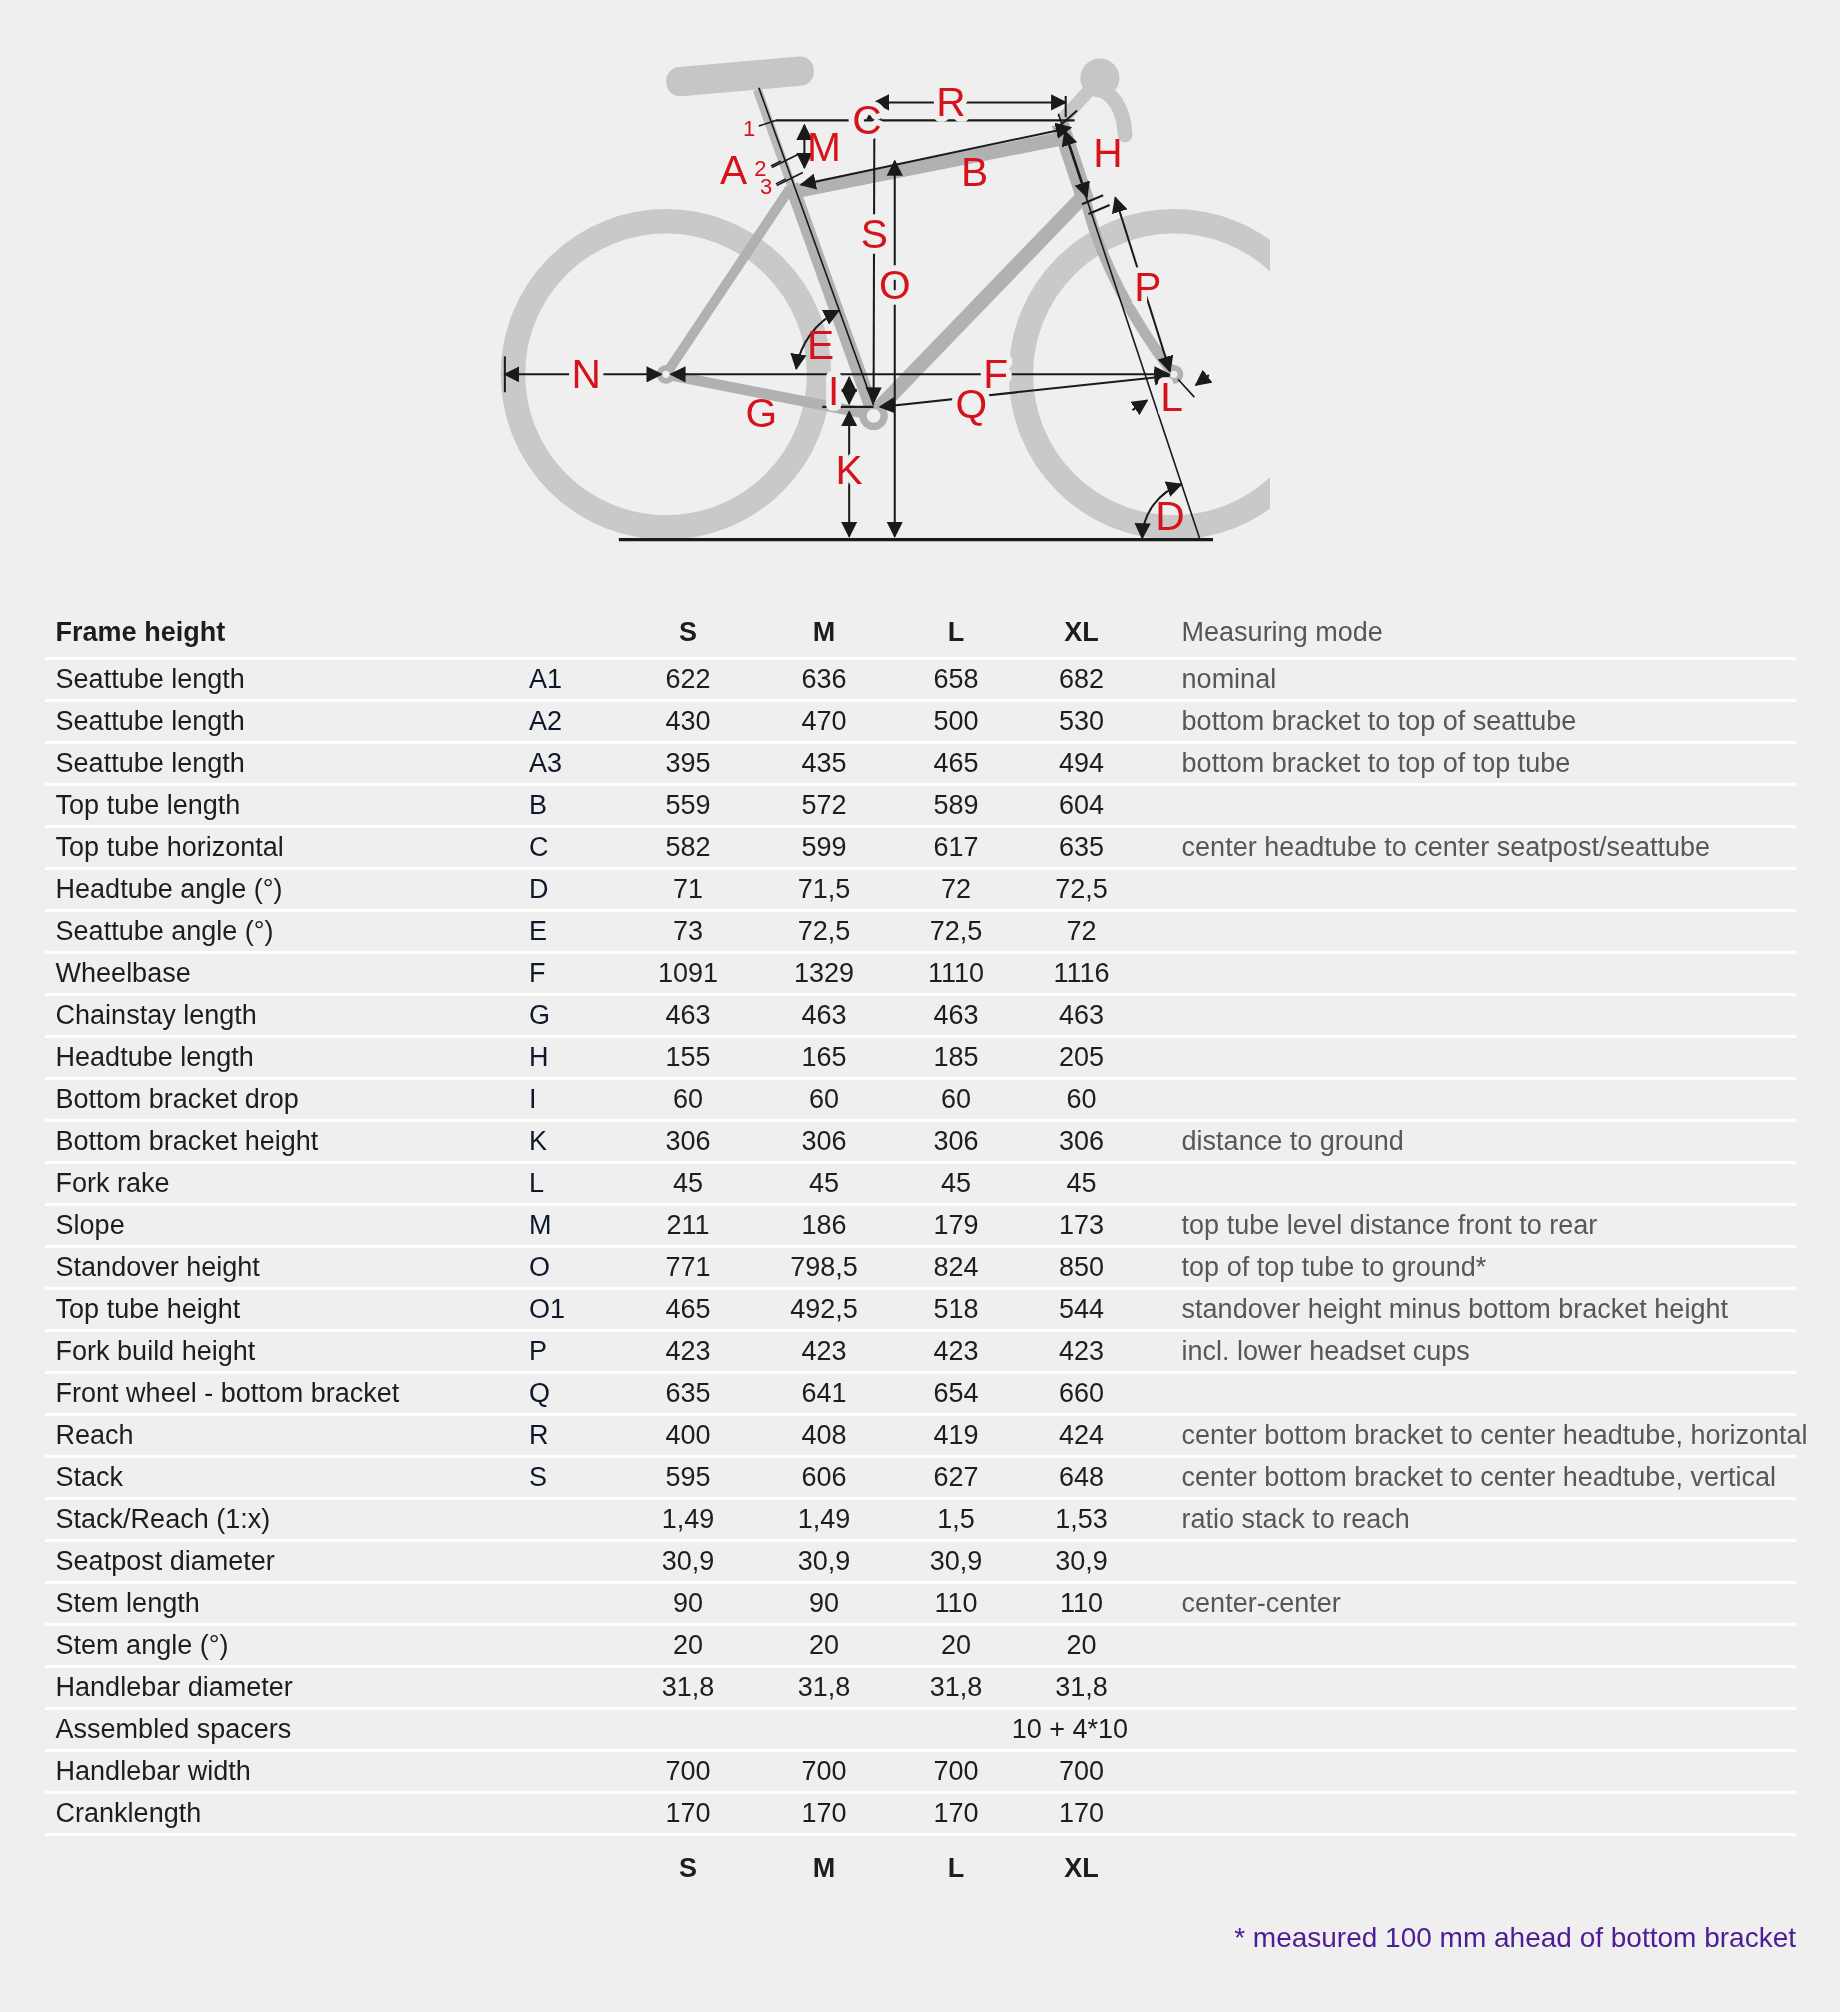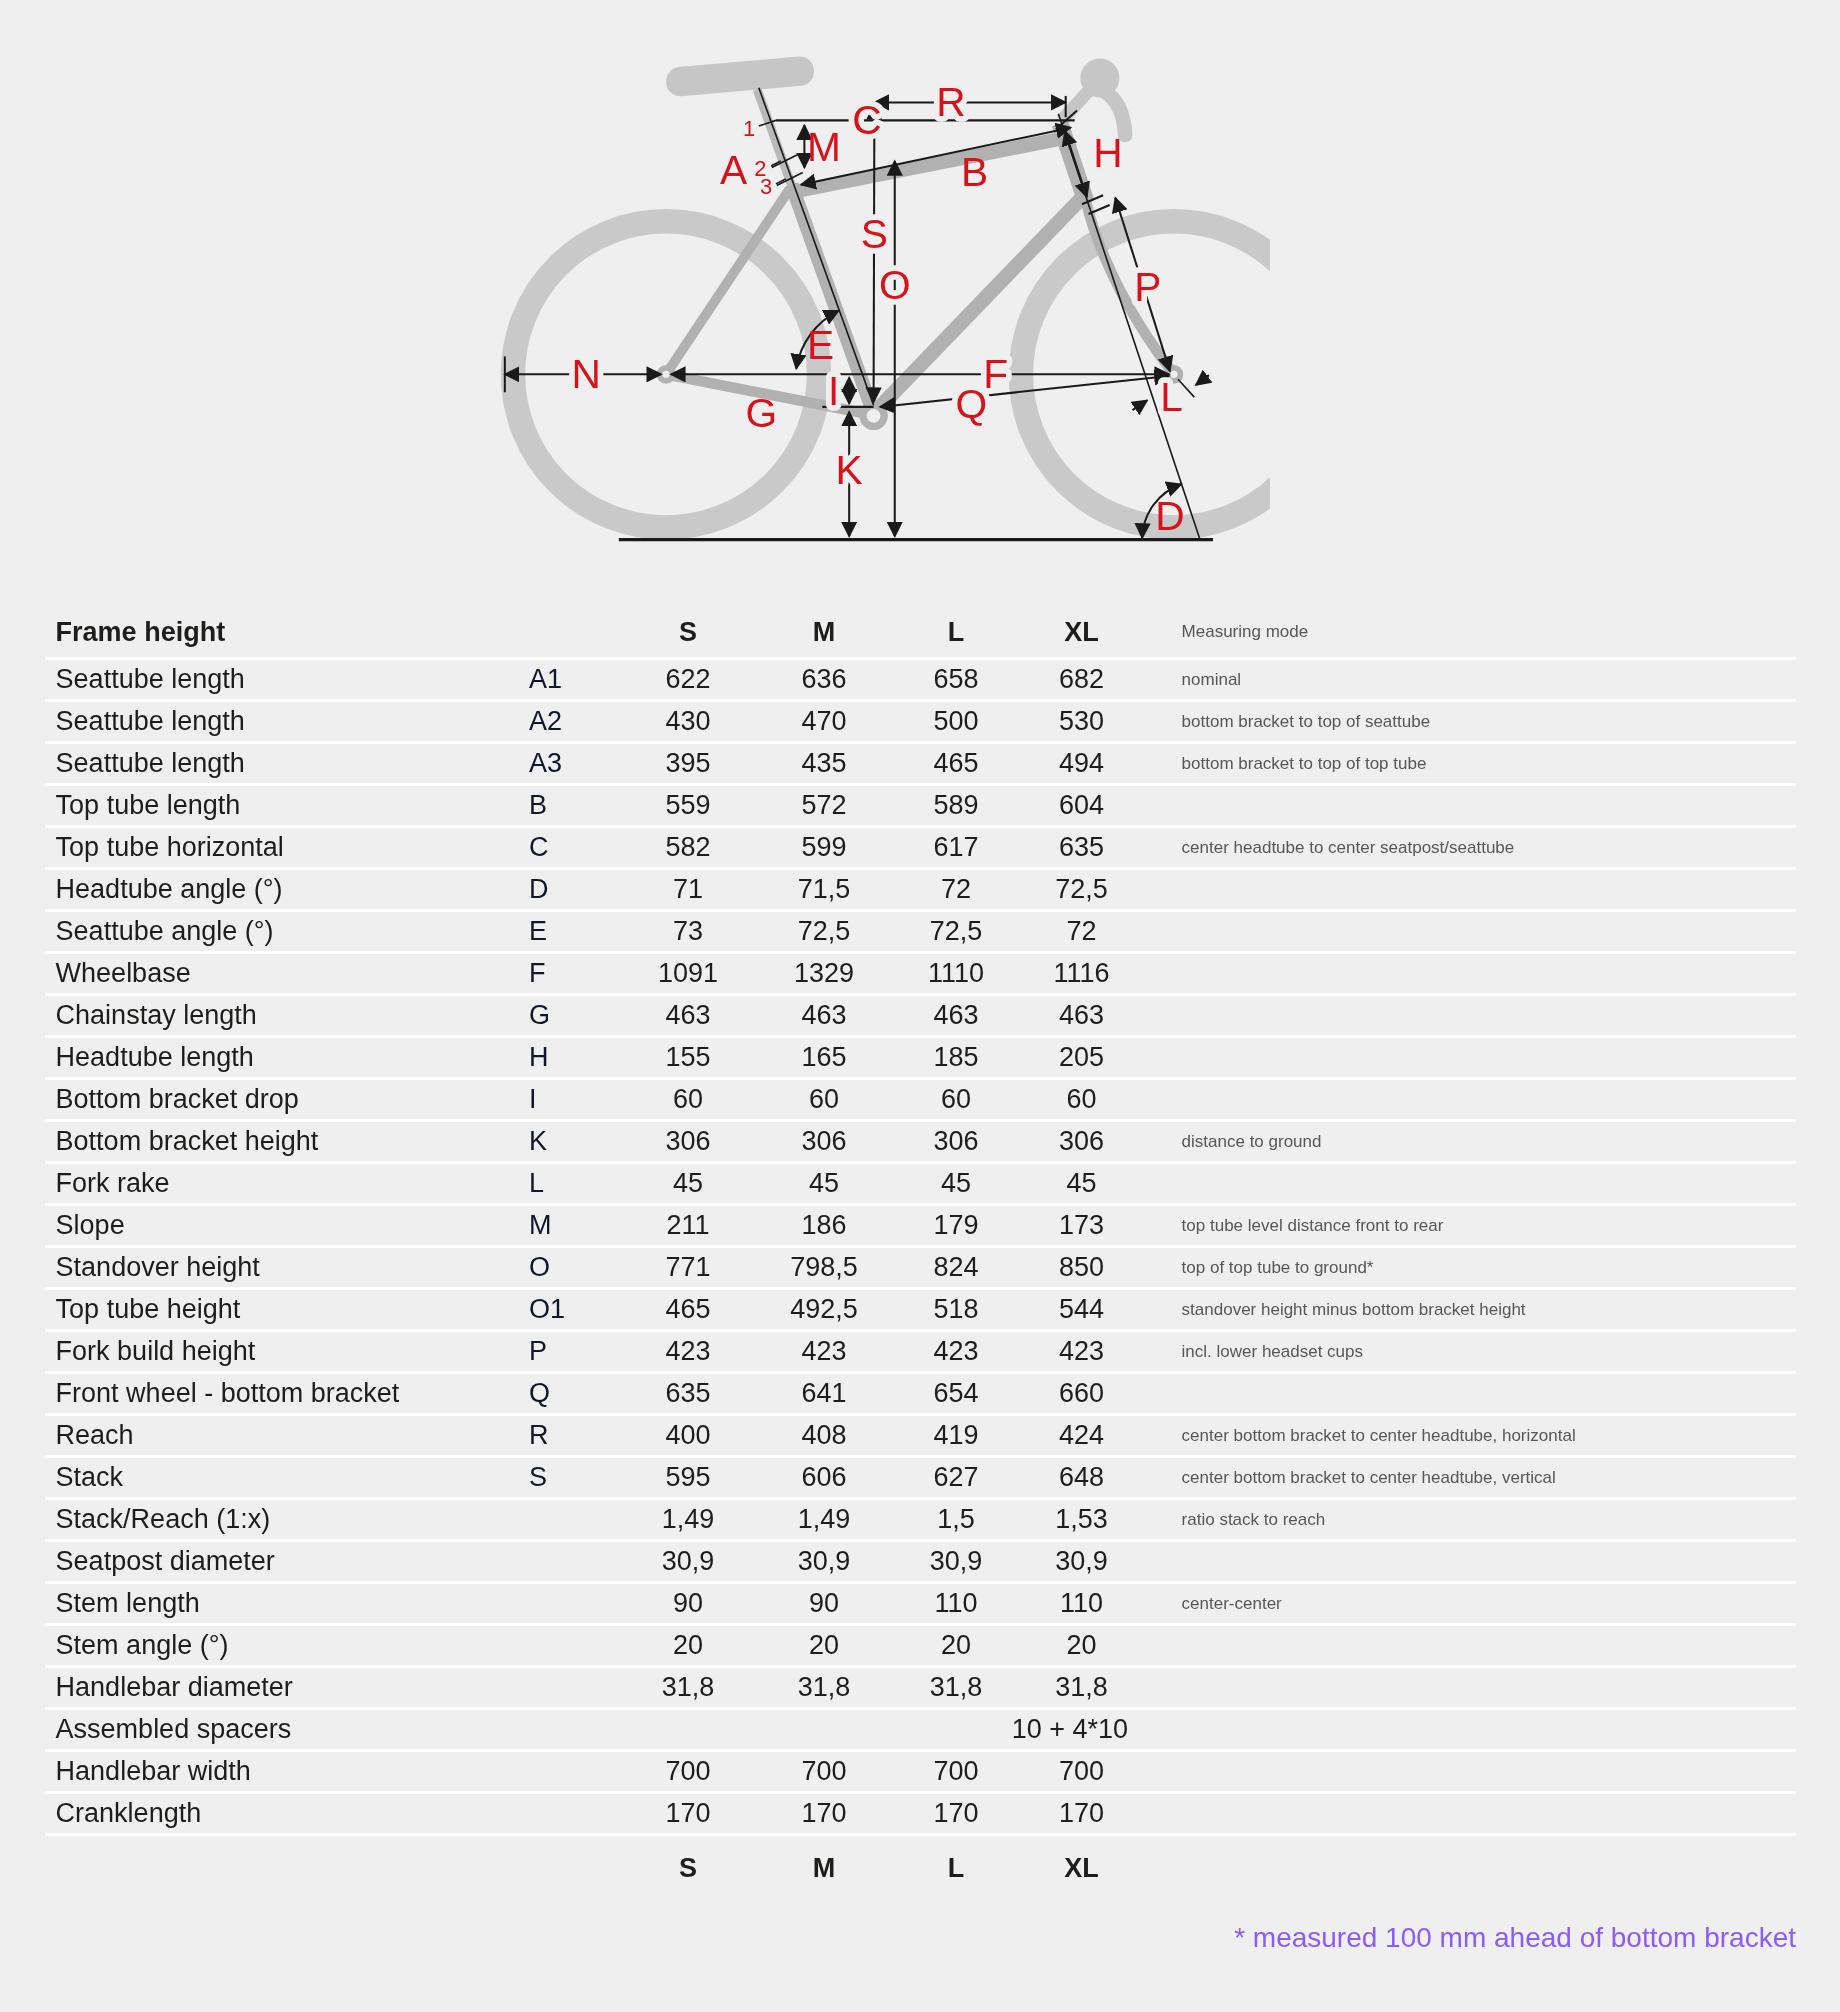--- a/index.html
+++ b/index.html
@@ -30,26 +30,26 @@
     height:39px;
     border-bottom:3.3px solid #ffffff;
     font-size:27px;
     gap:30px;
   }
   .trow.head{height:50px;}
   .trow.foot{border-bottom:none;height:39px;margin-top:13px;}
   .c-label{padding-left:10.6px;white-space:nowrap;}
   .c-letter{color:#0f172a;white-space:nowrap;}
   .c-val{text-align:center;white-space:nowrap;}
-  .c-mode{padding-left:23.6px;color:#575756;font-size:17px;white-space:nowrap;}
+  .c-mode{padding-left:23.6px;color:#575756;font-size:27px;white-space:nowrap;}
   .bold{font-weight:bold;}
   .c-span{grid-column:3 / span 4;text-align:right;white-space:nowrap;}
   .footnote{
     position:absolute;left:45px;top:1922px;width:1751px;
-    text-align:right;font-size:28px;color:#8b5cf6;
+    text-align:right;font-size:28px;color:#4c1d95;
   }
 </style>
 </head>
 <body>
 
 <div class="diagram">
   <svg width="814" height="546" viewBox="0 0 1000 670" xmlns="http://www.w3.org/2000/svg">
     <defs>
       <marker id="arr" viewBox="0 0 10 10" refX="9" refY="5" markerWidth="8" markerHeight="8" orient="auto-start-reverse">
         <path d="M0,0 L10,5 L0,10 z" fill="#1a1a1a"></path>

